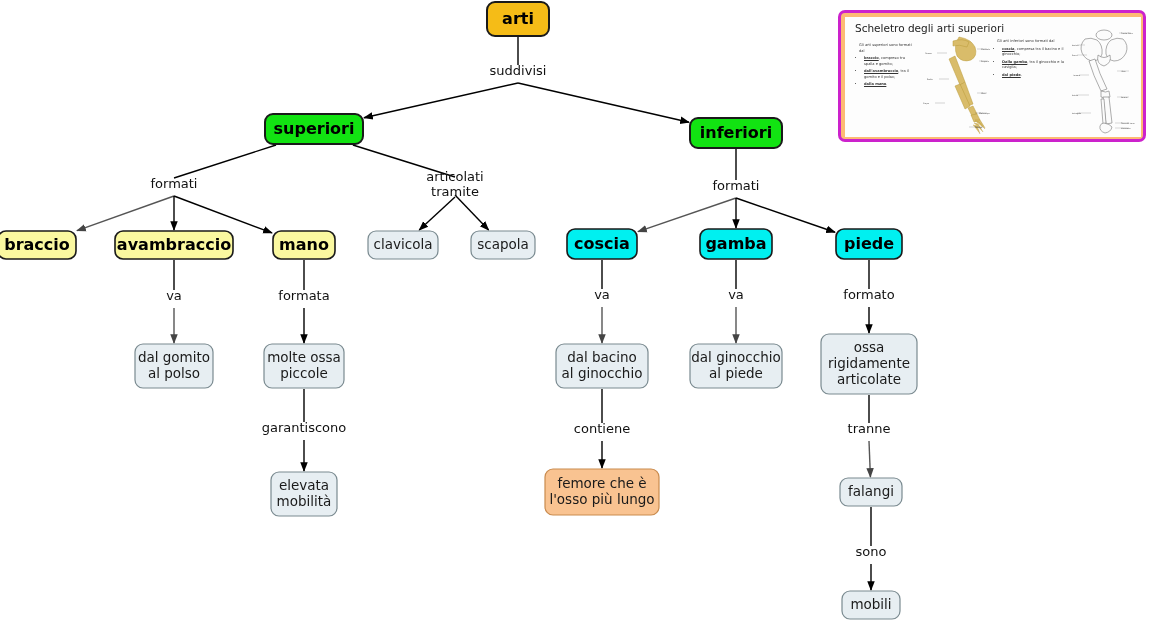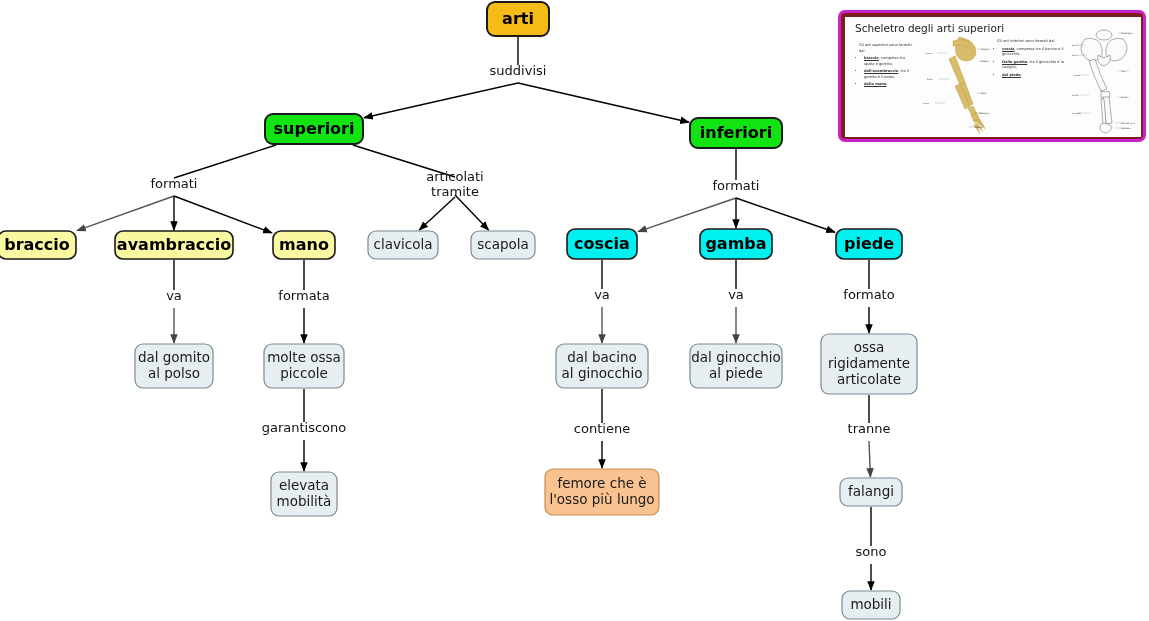--- a/index.html
+++ b/index.html
@@ -30,21 +30,21 @@
   .edge-line   { stroke: #000; stroke-width: 1.4; fill: none; }
   .edge-line-gray { stroke: #555; stroke-width: 1.4; fill: none; }
 
   
   #thumb-card {
     position: absolute;
     left: 838px;
     top: 10px;
     width: 308px;
     height: 132px;
-    background: #7f1d1d;
+    background: #fdba74;
     border: 3px solid #cc22cc;
     border-radius: 7px;
     box-sizing: border-box;
     overflow: hidden;
   }
   #thumb-inner {
     position: absolute;
     left: 4px; top: 4px;
     width: 296px; height: 120px;
     background: #fdfdfd;

